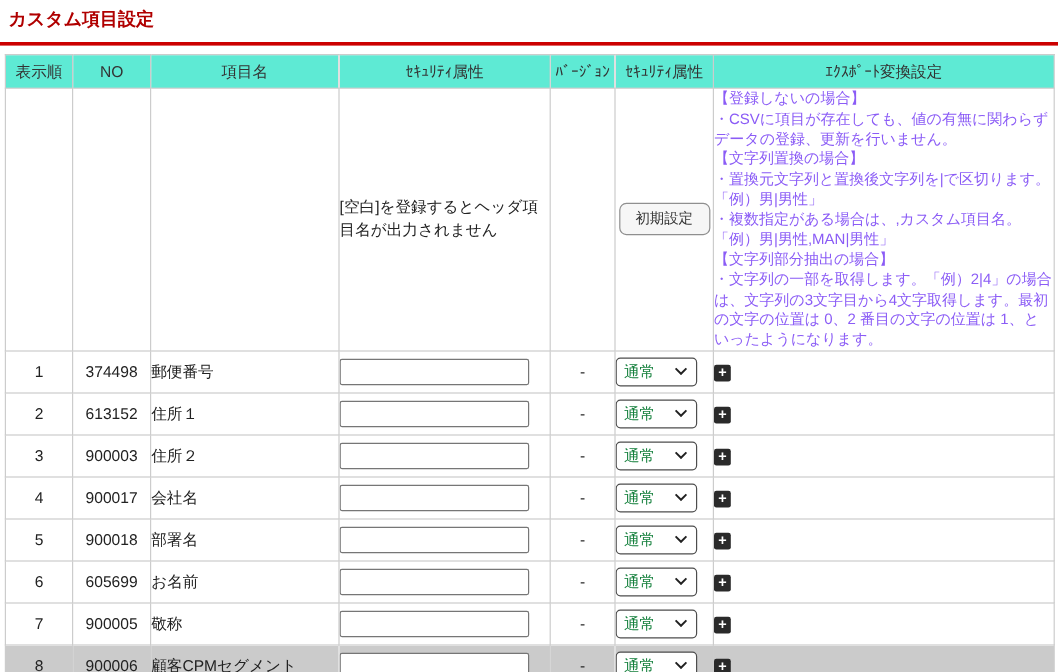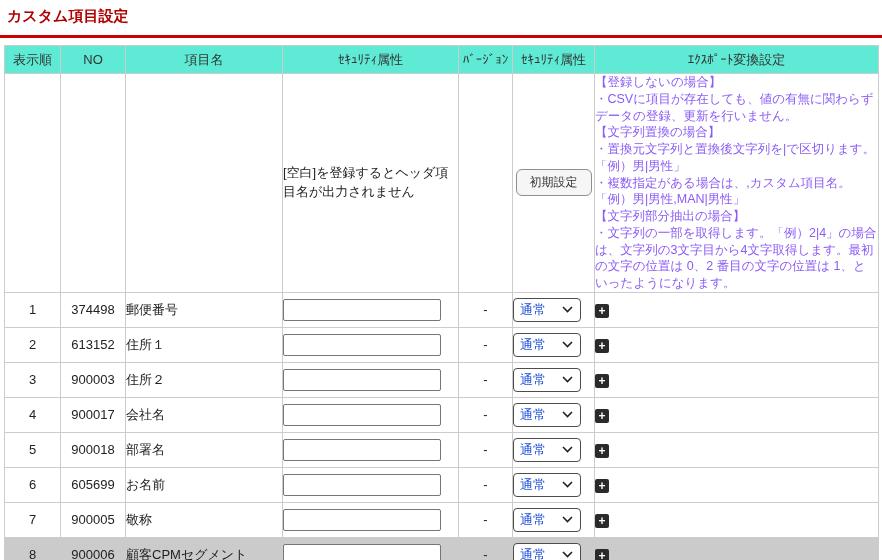--- a/index.html
+++ b/index.html
@@ -89,21 +89,21 @@
     height: 24px;
     border: 1px solid #4d4d4d;
     border-radius: 4px;
     background: #ffffff;
     display: inline-flex;
     align-items: center;
     justify-content: space-between;
     padding: 0 7px 0 6px;
     cursor: pointer;
   }
-  .select-box .val { font-size: 13px; color: #1d4ed8; text-align: center; }
+  .select-box .val { font-size: 13px; color: #15803d; text-align: center; }
   td.exp-cell { padding-left: 4px; vertical-align: middle; }
   .plus-btn {
     display: inline-flex;
     align-items: center;
     justify-content: center;
     width: 14px; height: 14px;
     background: #2a2a2a;
     border-radius: 2px;
     cursor: pointer;
     margin-top: 2px;

